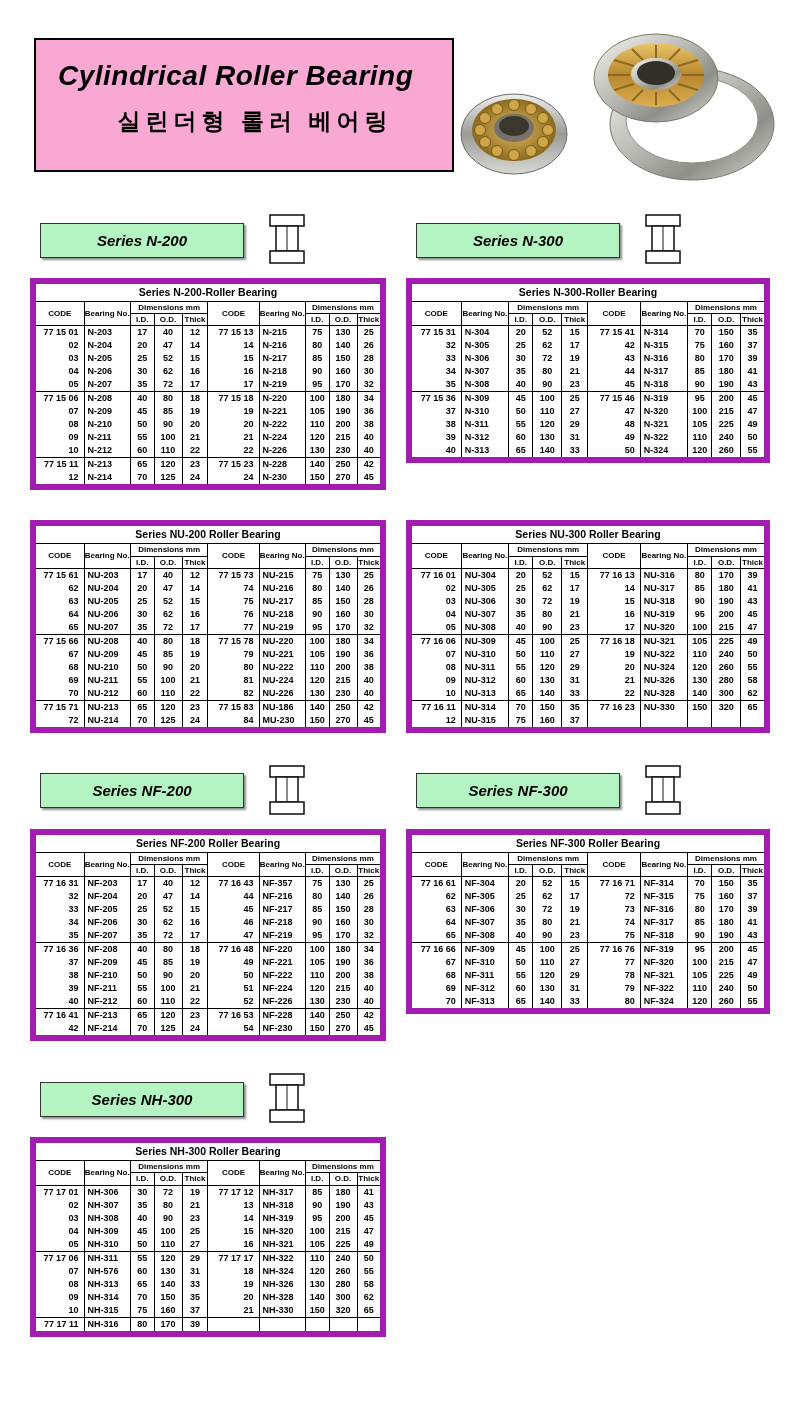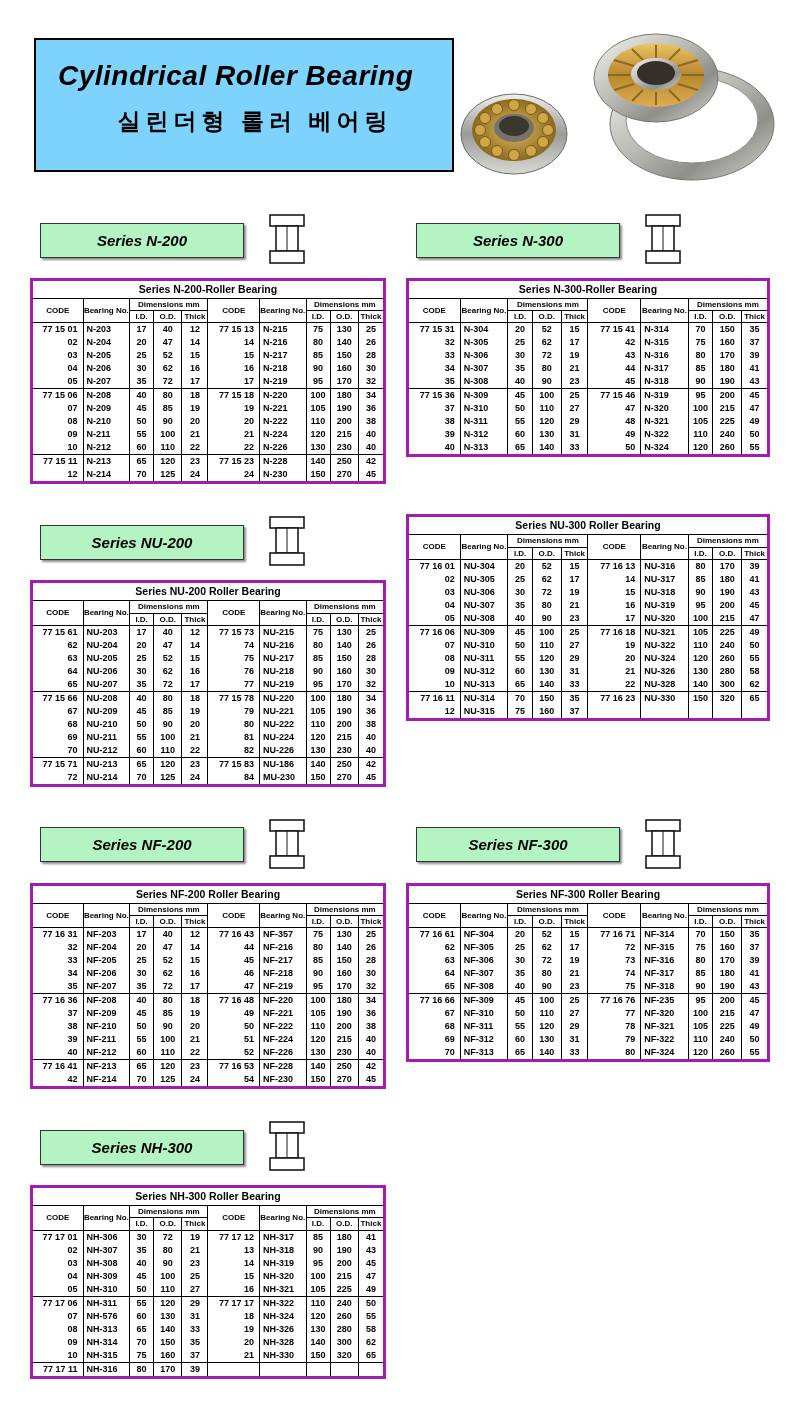--- a/index.html
+++ b/index.html
@@ -2,36 +2,36 @@
 <html><head>
 <meta charset="utf-8">
 <style>
   html,body{margin:0;padding:0;background:#fff;}
   body{width:790px;min-height:1420px;font-family:"Liberation Sans",sans-serif;color:#000;}
   .page{padding:18px 20px 30px 30px;box-sizing:border-box;}
 
   
   .top{position:relative;height:178px;}
   .title-box{position:absolute;left:4px;top:20px;width:420px;height:134px;box-sizing:border-box;
-    border:2px solid #000;background:#7dd3fc;padding:20px 0 0 22px;}
+    border:2px solid #000;background:#f9a8d4;padding:20px 0 0 22px;}
   .title-en{font-size:28px;font-weight:bold;font-style:italic;letter-spacing:0.5px;}
   .title-ko{font-size:23px;font-weight:bold;margin-top:14px;letter-spacing:5px;text-align:center;}
   .photo-small{position:absolute;left:428px;top:68px;}
   .photo-large{position:absolute;left:548px;top:2px;}
 
   
   .sections-grid{display:grid;grid-template-columns:356px 364px;column-gap:20px;row-gap:30px;margin-top:16px;}
   .section{min-width:0;}
   .series-head{display:flex;align-items:center;margin:0 0 10px 10px;height:56px;}
   .series-label{background:#b4f3c2;border:1px solid #333;box-shadow:1.5px 1.5px 2px rgba(0,0,0,.45);
     width:202px;text-align:center;font-weight:bold;font-style:italic;font-size:15px;padding:8px 0;}
   .sec-icon{margin-left:22px;flex:0 0 auto;}
 
   
-  table.bearing-table{border-collapse:collapse;width:100%;table-layout:fixed;border:3px solid #a21caf;padding-left:20px;}
+  table.bearing-table{border-collapse:collapse;width:100%;table-layout:fixed;border:6px solid #a21caf;padding-left:20px;}
   .bearing-table td{border-left:1px solid #000;border-right:1px solid #000;padding:0;overflow:hidden;white-space:nowrap;}
   tr.t-title td{border-bottom:1px solid #000;text-align:center;font-weight:bold;font-size:10.5px;height:17px;line-height:17px;}
   tr.t-head td{border:1px solid #000;text-align:center;font-weight:bold;font-size:8px;line-height:1.15;
     padding:1px 0;white-space:normal;vertical-align:middle;}
   .bearing-table tbody td.body-cell{height:13px;line-height:13px;font-size:9px;font-weight:bold;}
   tr.grp-first td{border-top:1px solid #000;}
   td.c-code{text-align:right;padding-right:5px;}
   td.c-brg{text-align:left;padding-left:3px;}
   td.c-num{text-align:center;}
   col.w-code{width:14.6%;}col.w-brg{width:13.2%;}col.w-id{width:6.8%;}col.w-od{width:8.0%;}col.w-th{width:7.4%;}
@@ -473,31 +473,20 @@
               <td class="body-cell c-code">50</td>
               <td class="body-cell c-brg">N-324</td>
               <td class="body-cell c-num">120</td>
               <td class="body-cell c-num">260</td>
               <td class="body-cell c-num">55</td>
             </tr>
           </tbody>
         </table>
       </div>
       <div class="section">
-        <div class="series-head">
-          <div class="series-label">Series NU-200</div>
-          <svg class="sec-icon" width="42" height="56" viewBox="0 0 42 56">
-            <g fill="#fff" stroke="#1a1a1a" stroke-width="1.6">
-              <rect x="4" y="3" width="34" height="11"></rect>
-              <rect x="10" y="14" width="22" height="25"></rect>
-              <rect x="4" y="39" width="34" height="12"></rect>
-            </g>
-            <line x1="21" y1="14" x2="21" y2="39" stroke="#1a1a1a" stroke-width="1"></line>
-          </svg>
-        </div>
         <table class="bearing-table">
           <colgroup>
             <col class="w-code">
             <col class="w-brg">
             <col class="w-id">
             <col class="w-od">
             <col class="w-th">
             <col class="w-code">
             <col class="w-brg">
             <col class="w-id">
@@ -1149,21 +1138,21 @@
               <td class="body-cell c-num">190</td>
               <td class="body-cell c-num">43</td>
             </tr>
             <tr class="grp-first">
               <td class="body-cell c-code">77 16 66</td>
               <td class="body-cell c-brg">NF-309</td>
               <td class="body-cell c-num">45</td>
               <td class="body-cell c-num">100</td>
               <td class="body-cell c-num">25</td>
               <td class="body-cell c-code">77 16 76</td>
-              <td class="body-cell c-brg">NF-235</td>
+              <td class="body-cell c-brg">NF-319</td>
               <td class="body-cell c-num">95</td>
               <td class="body-cell c-num">200</td>
               <td class="body-cell c-num">45</td>
             </tr>
             <tr class="">
               <td class="body-cell c-code">67</td>
               <td class="body-cell c-brg">NF-310</td>
               <td class="body-cell c-num">50</td>
               <td class="body-cell c-num">110</td>
               <td class="body-cell c-num">27</td>

